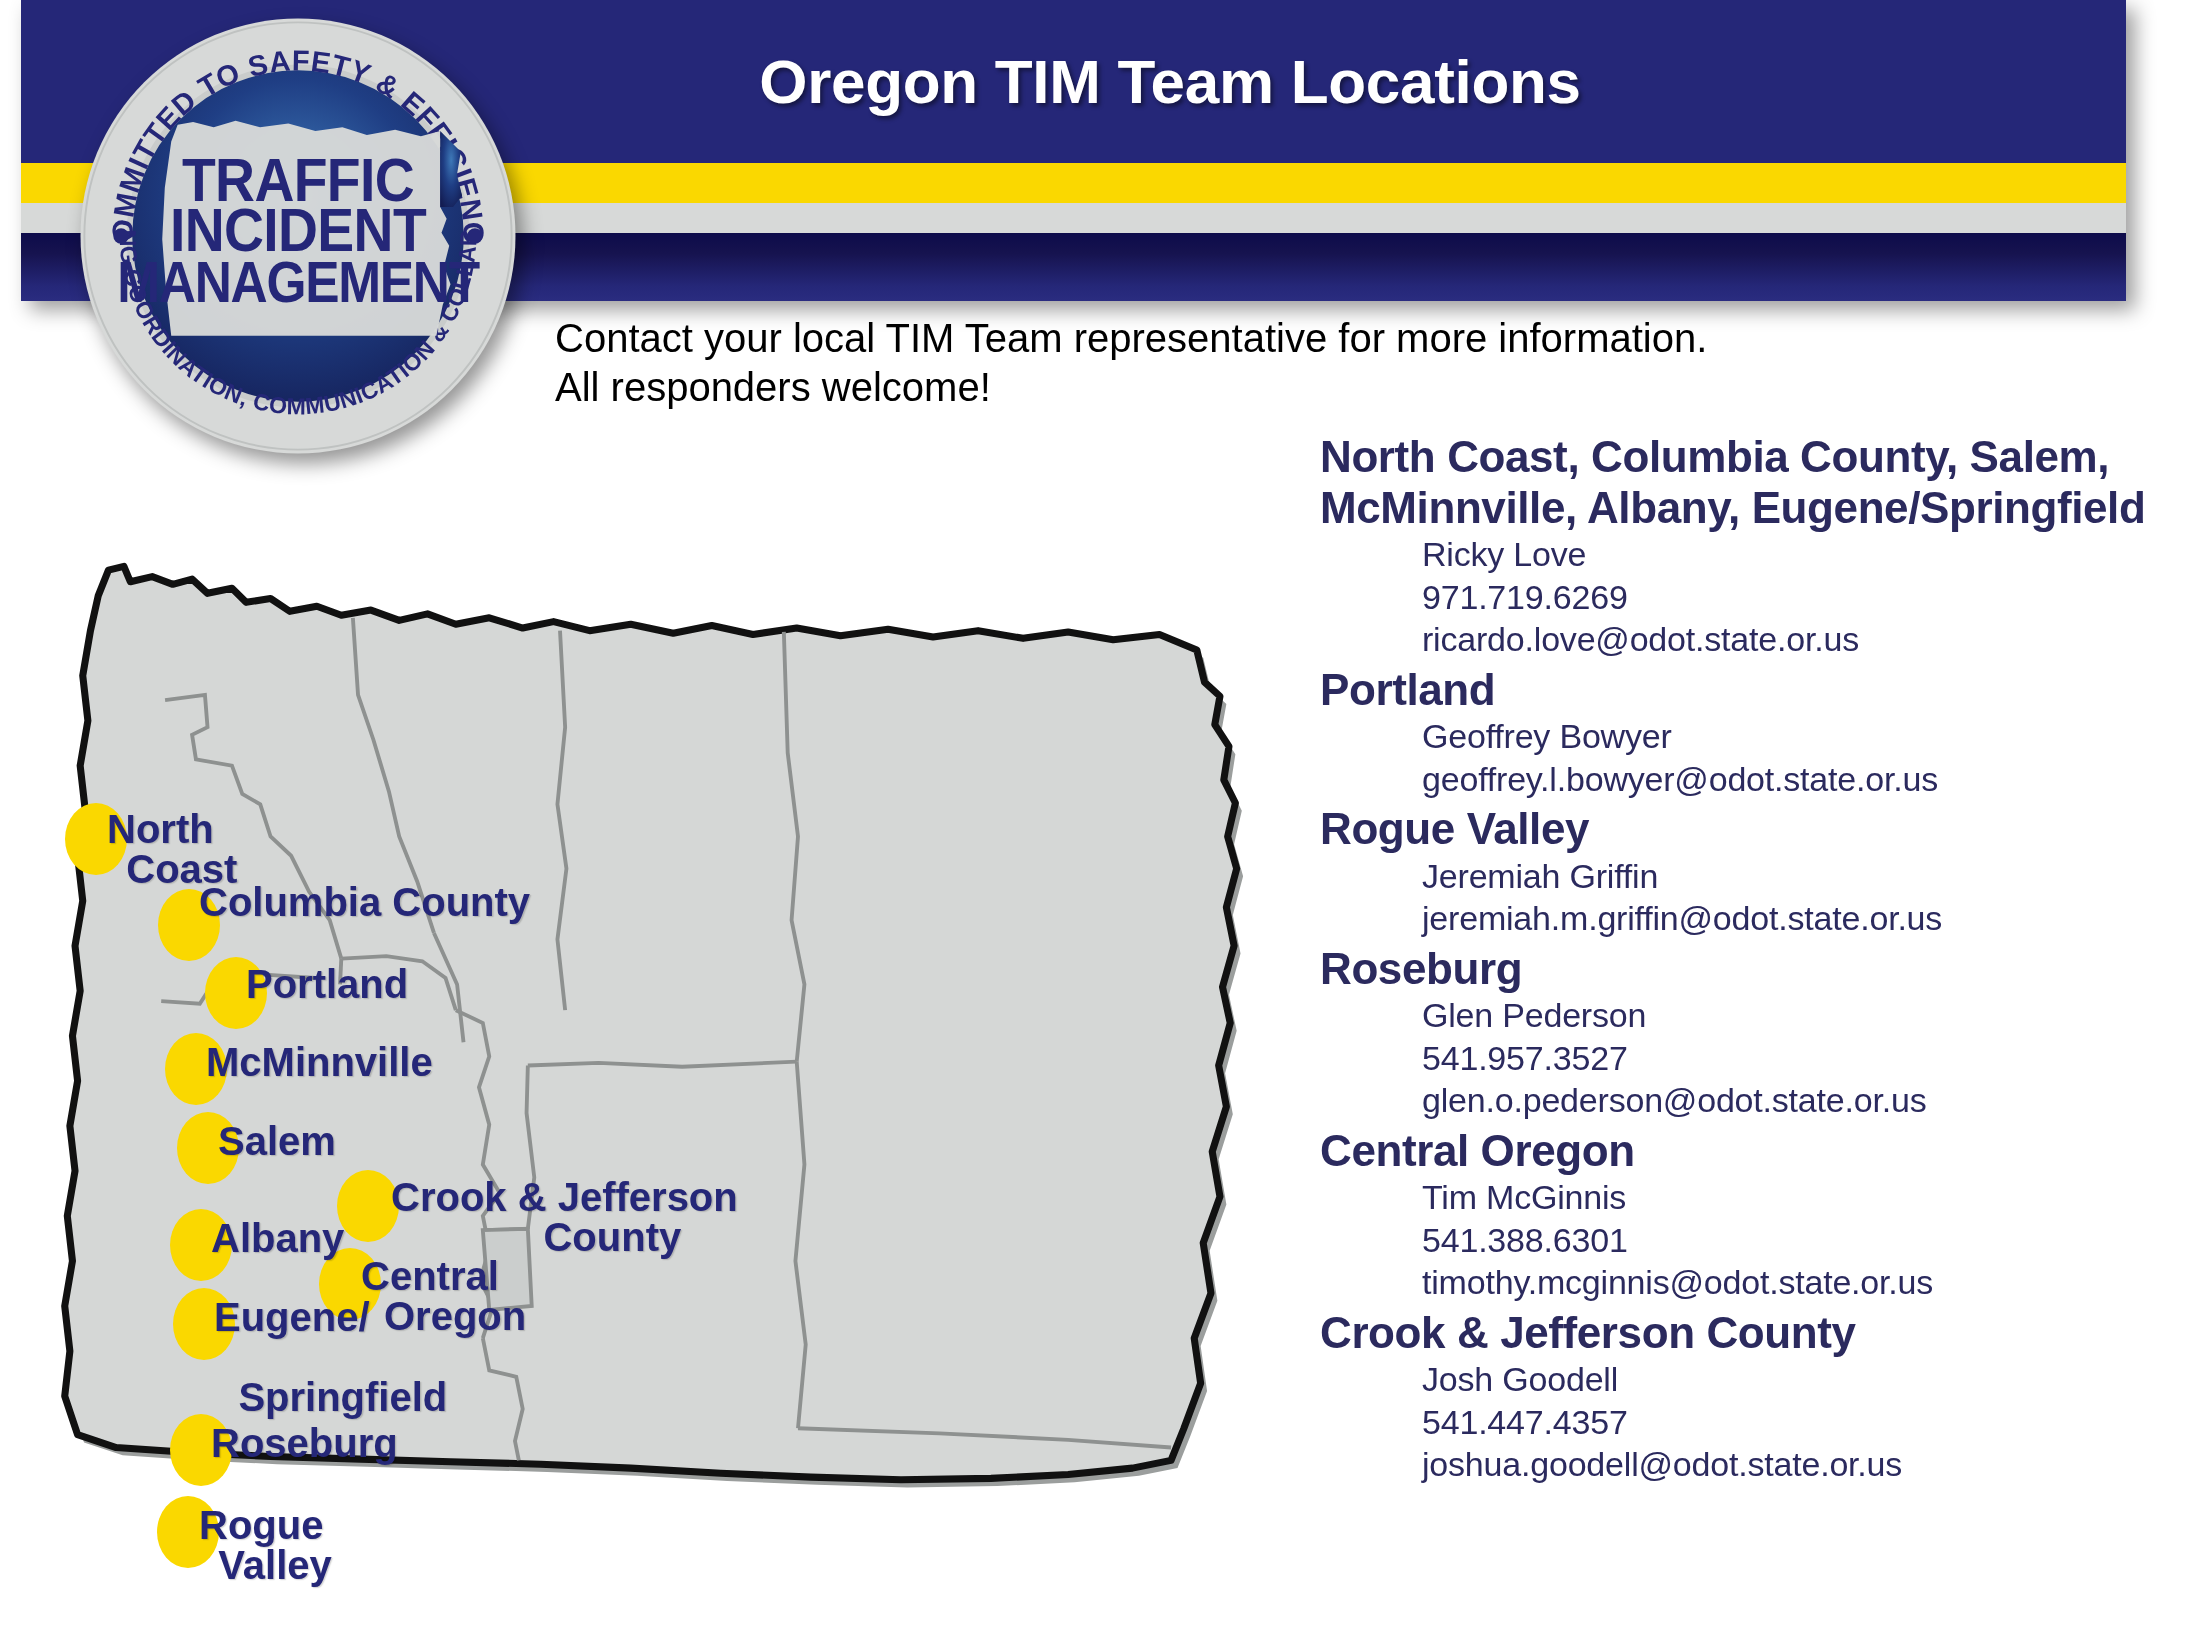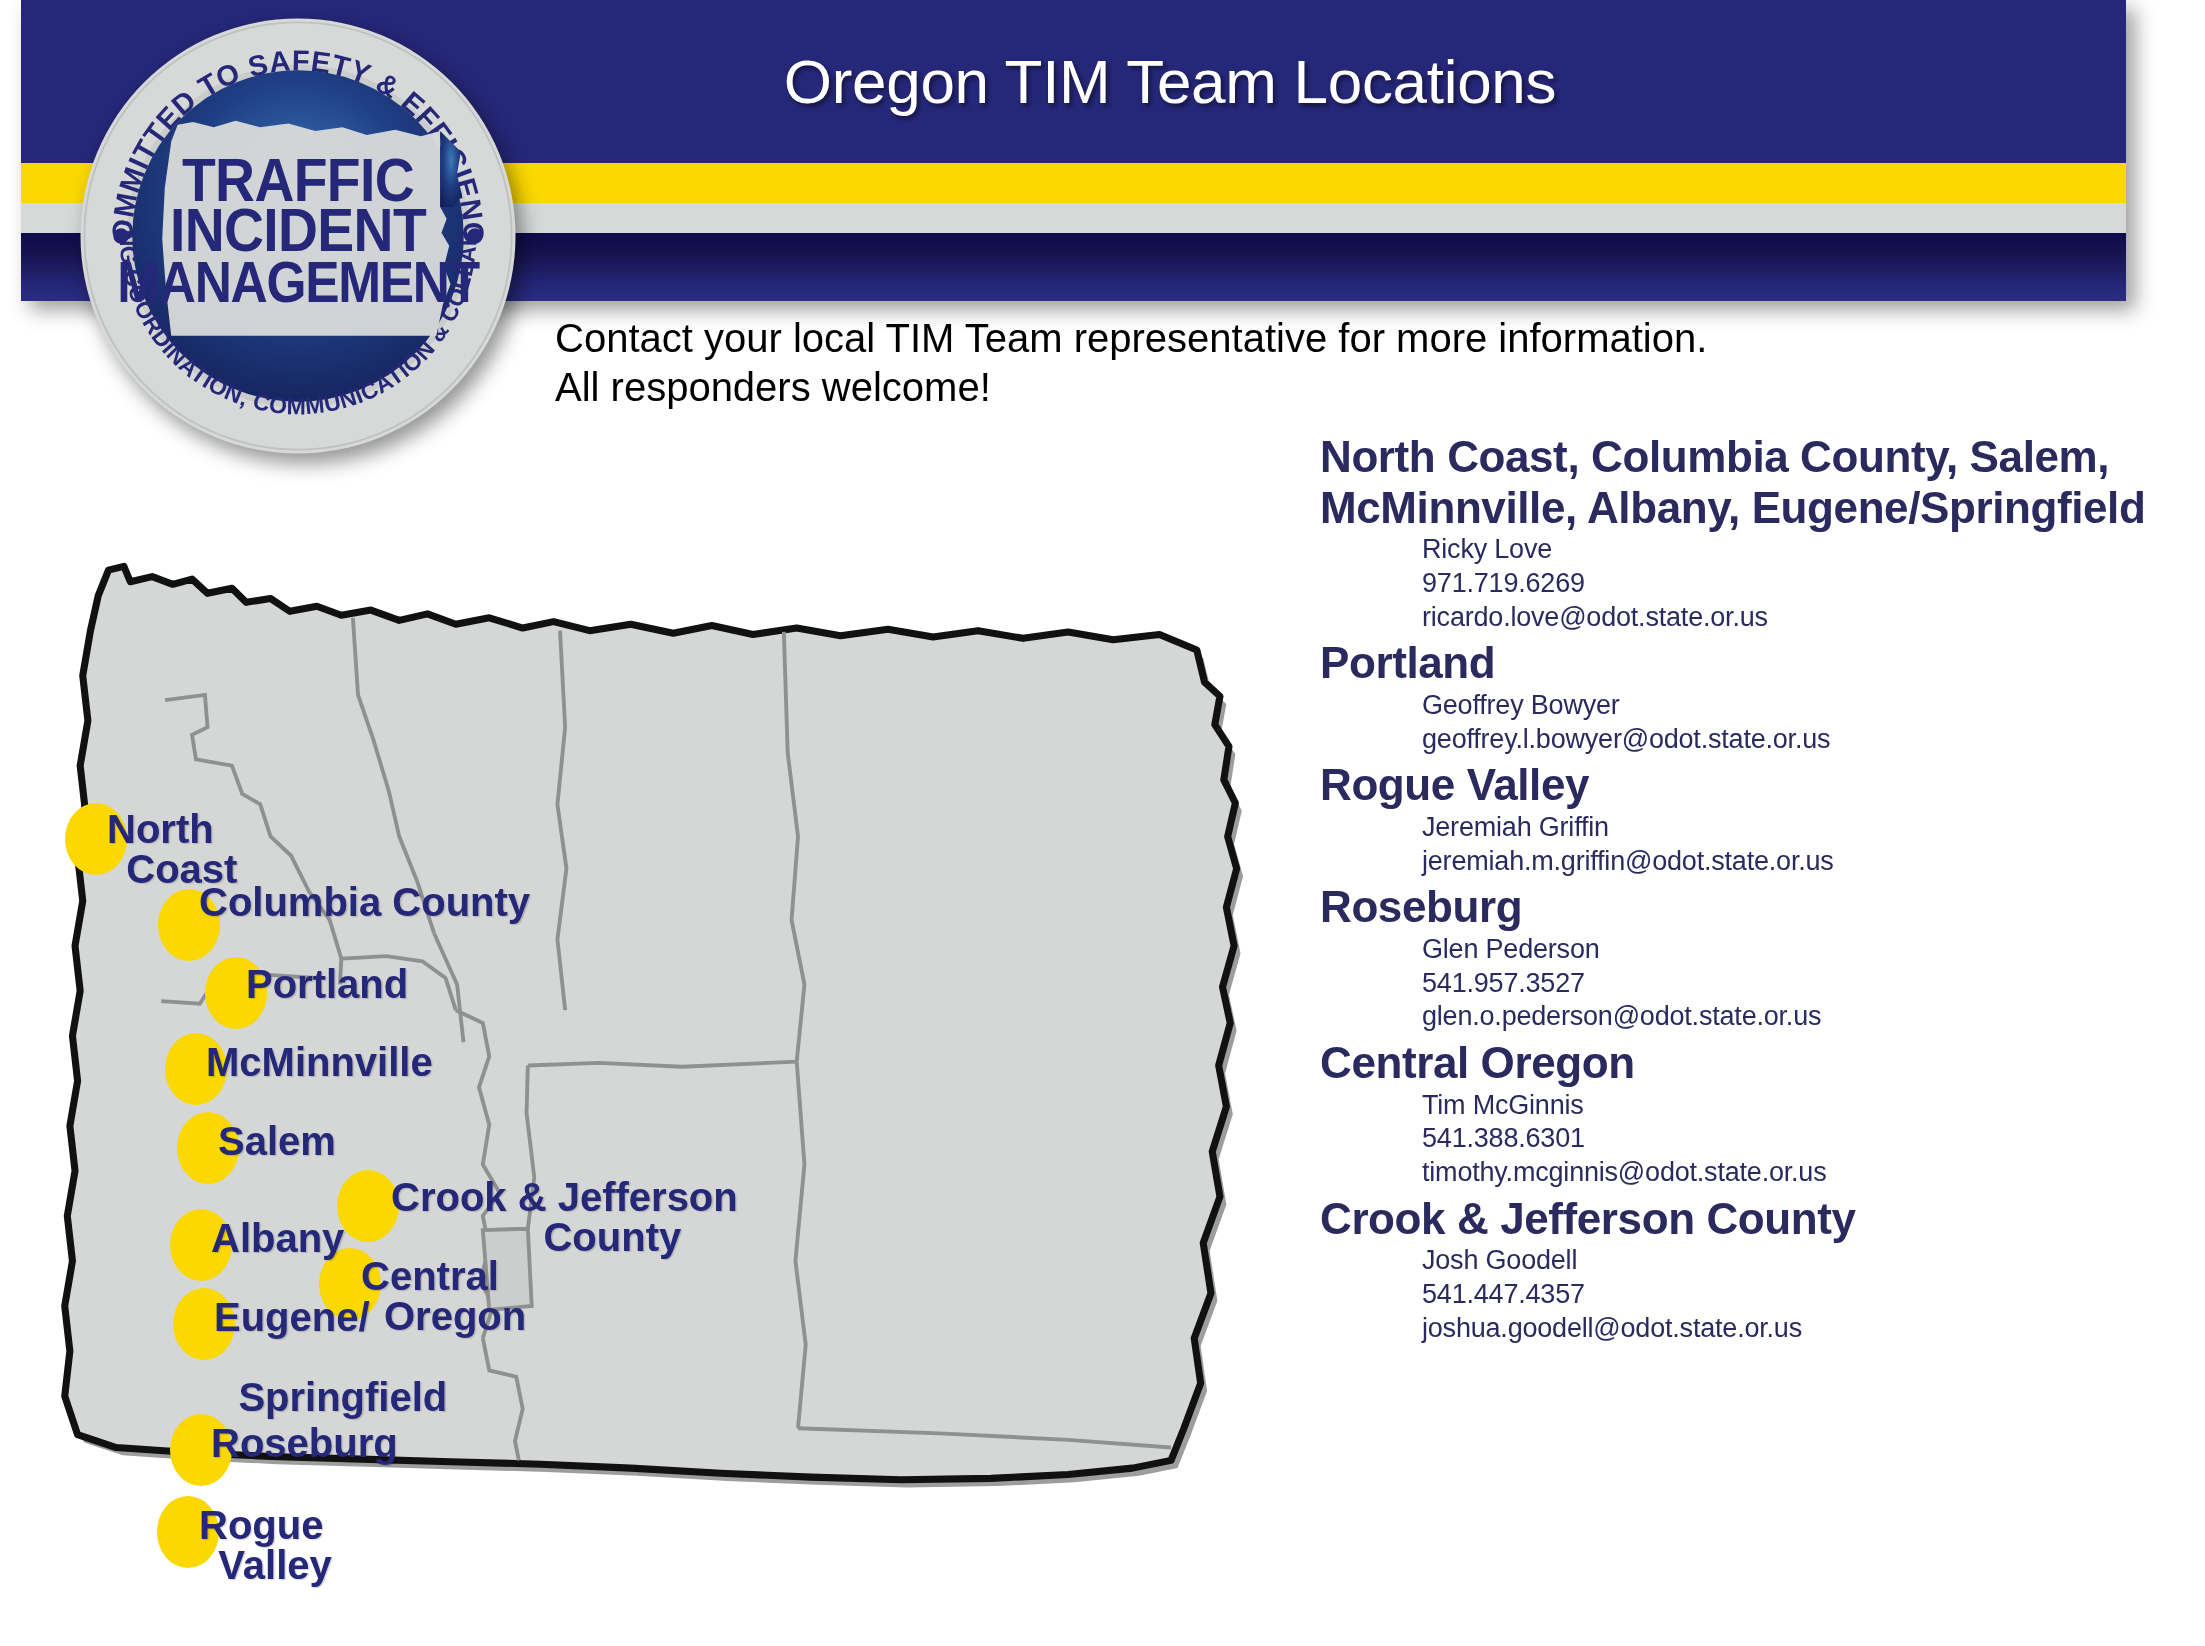--- a/index.html
+++ b/index.html
@@ -17,21 +17,21 @@
   .band{position:absolute;left:0;width:100%;}
   .band-blue-top{top:0;height:163px;background:#252778;}
   .band-yellow{top:163px;height:40px;background:#FAD800;}
   .band-gray{top:203px;height:30px;background:#D7D9D8;}
   .band-blue-bot{top:233px;height:68px;
      background:linear-gradient(to bottom,#0D0B4A 0%,#16134F 30%,#252778 78%,#2A2C80 100%);}
 
   #page-title{
     position:absolute;left:0;top:0;width:100%;height:163px;
     display:flex;align-items:center;justify-content:center;
-    color:#ffffff;font-size:62px;font-weight:normal;letter-spacing:-0.3px;
+    color:#ffffff;font-size:62px;font-weight:bold;letter-spacing:-0.3px;
     text-shadow:2.6px 2.6px 4.5px rgba(0,0,0,.45);
     padding-left:193px;box-sizing:border-box;
   }
 
   
   #logo-seal{
     position:absolute;left:76px;top:14px;width:444px;height:444px;
     filter:drop-shadow(7.7px 10.3px 10.3px rgba(0,0,0,.42));
   }
 
@@ -61,21 +61,21 @@
   
   #contact-list{
     position:absolute;left:1320px;top:432px;width:836px;
     color:#2B2A5E;
   }
   .contact-block{margin-bottom:3.9px;}
   .contact-region{
     font-size:44px;font-weight:bold;line-height:1.15;letter-spacing:-0.4px;
   }
   .contact-details{margin-left:102px;}
-  .contact-line{font-size:27px;line-height:1.25;font-weight:400;letter-spacing:-0.2px;}
+  .contact-line{font-size:34px;line-height:1.25;font-weight:400;letter-spacing:-0.2px;}
 </style>
 </head>
 <body>
 
 <div id="header-banner">
   <div class="band band-blue-top"></div>
   <div class="band band-yellow"></div>
   <div class="band band-gray"></div>
   <div class="band band-blue-bot"></div>
   <div id="page-title">Oregon TIM Team Locations</div>

